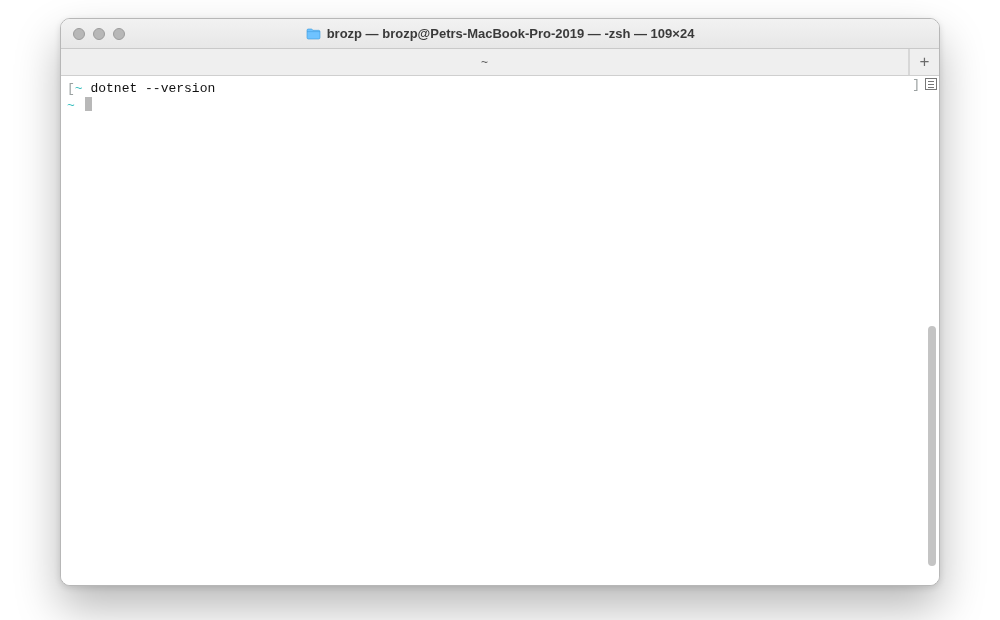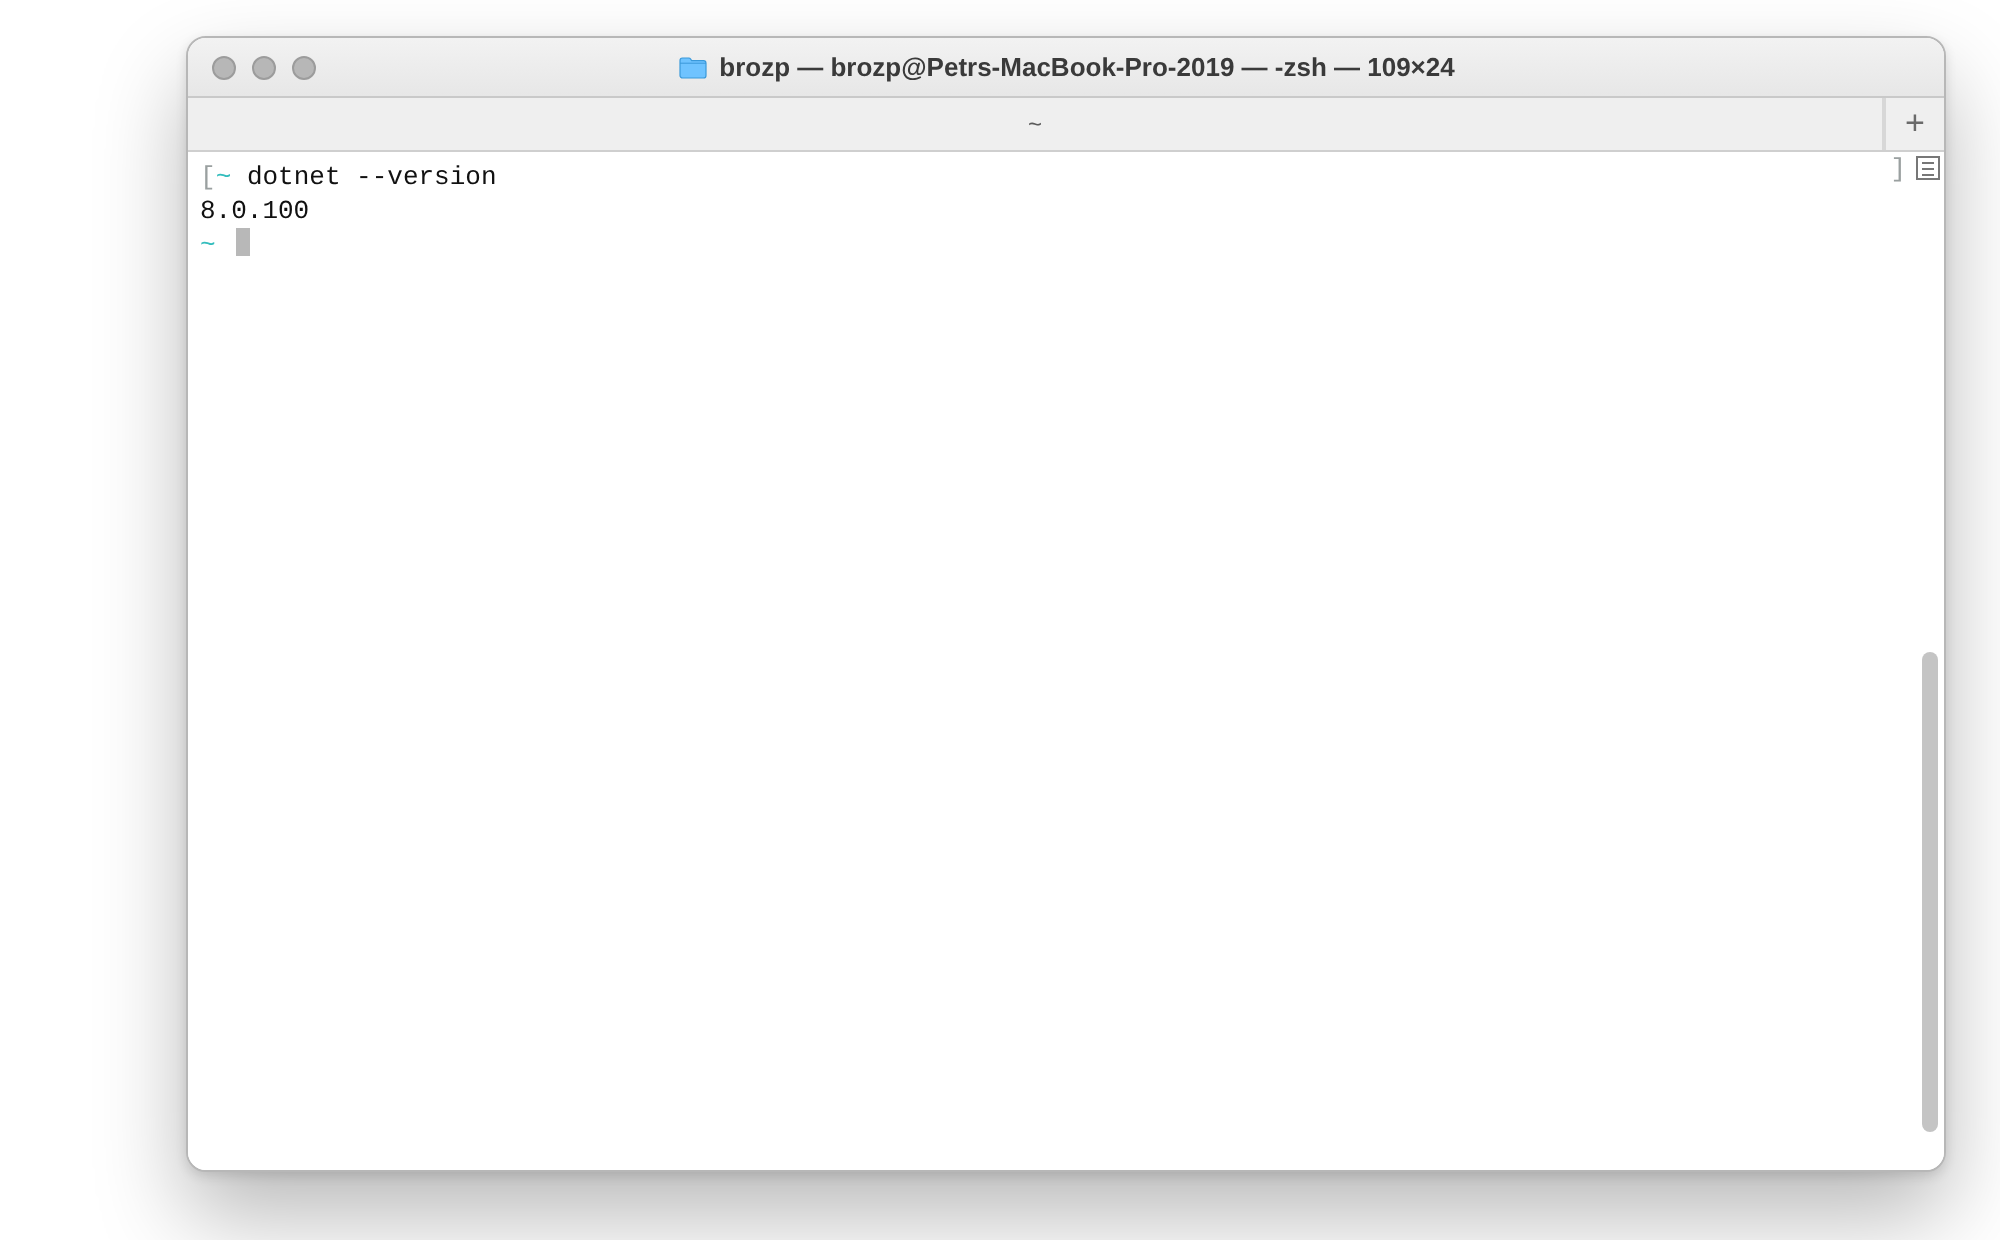--- a/index.html
+++ b/index.html
@@ -8,21 +8,21 @@
 
     .window {
       position: absolute;
       left: 60px; top: 18px;
       width: 880px; height: 568px;
       background: #ffffff;
       border: 1px solid #b7b7b7;
       border-radius: 10px;
       box-shadow: 0 22px 45px rgba(0,0,0,0.28), 0 2px 6px rgba(0,0,0,0.12);
       overflow: hidden;
-      display: flex; flex-direction: column; margin-left: 33px;
+      display: flex; flex-direction: column;
     }
 
     .titlebar {
       height: 30px;
       background: linear-gradient(#f2f2f2, #e7e7e7);
       border-bottom: 1px solid #c9c9c9;
       display: flex; align-items: center;
       position: relative;
       flex: 0 0 auto;
     }
@@ -157,21 +157,21 @@
     <div class="tabbar">
       <div class="tab">
         <span>~</span>
       </div>
       <div class="newtab">
         <span>+</span>
       </div>
     </div>
 
     <div class="body">
-      <div class="term"><span class="line"><span class="bracket">[</span><span class="prompt-tilde">~</span> <span class="cmd">dotnet --version</span></span><span class="line output">8.0.100</span><span class="line"><span class="prompt-tilde">~</span> <span class="cursor"></span></span><span class="close-bracket">]</span></div>
+      <div class="term"><span class="line"><span class="bracket">[</span><span class="prompt-tilde">~</span> <span class="cmd">dotnet --version</span></span><span class="line"><span class="prompt-tilde">~</span> <span class="cursor"></span></span><span class="close-bracket">]</span></div>
 
       <div class="right-gutter">
         <div class="pager-icon"></div>
         <div class="scroll-thumb"></div>
       </div>
     </div>
 
   </div>
 </div>
 

